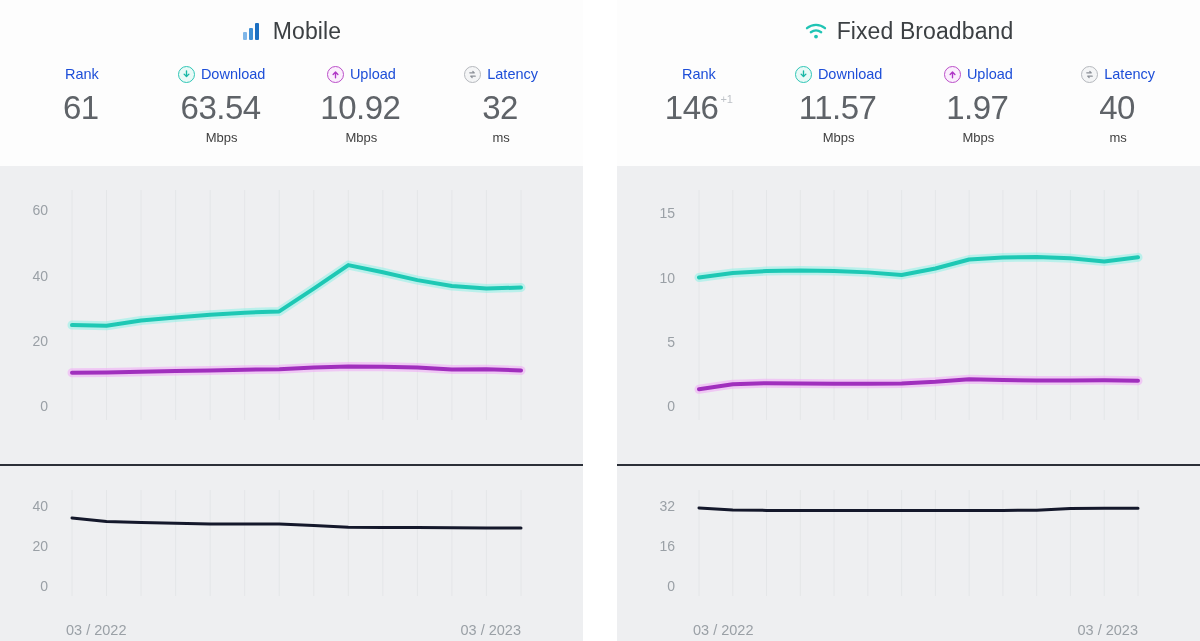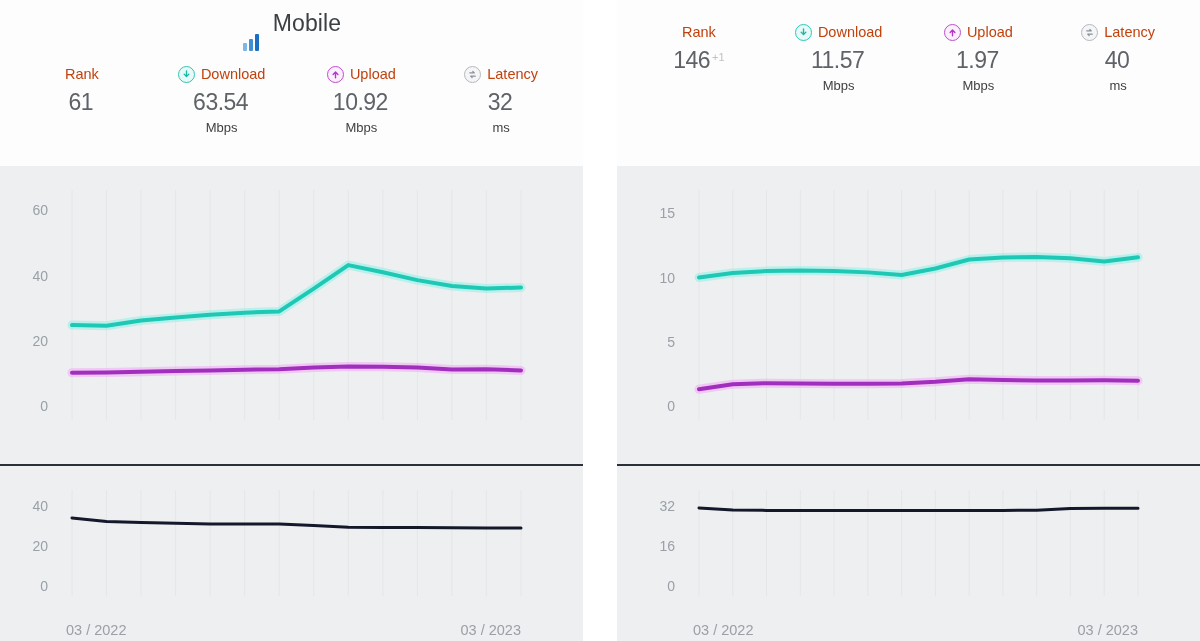--- a/index.html
+++ b/index.html
@@ -10,30 +10,30 @@
     overflow: hidden;
   }
   .board { display: flex; width: 1200px; height: 641px; background: #ffffff; }
   .panel { position: relative; height: 641px; display: flex; flex-direction: column; background: #eeeff1; }
   .panel-mobile { width: 583px; }
   .gutter { width: 34px; height: 641px; background: #ffffff; }
   .panel-fixed { width: 583px; }
 
   
   .head { background: #fdfdfd; padding-top: 10px; padding-bottom: 8px; height: 166px; }
-  .title-row { display: flex; justify-content: center; gap: 9px; height: 42px; }
+  .title-row { display: flex; align-items: center; justify-content: center; gap: 9px; height: 42px; }
   .title-text { font-size: 23px; color: #3c4043; letter-spacing: .1px; font-weight: 400; }
   .title-icon { display: flex; align-items: flex-end; }
 
   .metrics { display: flex; justify-content: space-around; padding: 12px 12px 0 12px; }
   .metric { display: flex; flex-direction: column; align-items: center; min-width: 96px; }
   .metric-head { display: flex; align-items: center; gap: 6px; height: 20px; }
-  .metric-label { font-size: 14.5px; color: #c2410c; }
+  .metric-label { font-size: 14.5px; color: #1d4ed8; }
   .metric-value-wrap { display: flex; align-items: flex-start; margin-top: 7px; }
-  .metric-value { font-size: 23px; color: #5f6368; font-weight: 300; line-height: 1; letter-spacing: -.5px; }
+  .metric-value { font-size: 33px; color: #5f6368; font-weight: 300; line-height: 1; letter-spacing: -.5px; }
   .metric-sup { font-size: 11px; color: #bdc1c6; margin-left: 2px; margin-top: 2px; }
   .metric-unit { font-size: 13px; color: #404040; margin-top: 6px; }
 
   .icon-circle { width: 17px; height: 17px; border-radius: 50%; border: 1.6px solid #bbb; display: flex; align-items: center; justify-content: center; }
   .ic-dl { border-color: #2fc6b6; background: #e8faf7; }
   .ic-ul { border-color: #bb4fc9; background: #fbeefd; }
   .ic-lat { border-color: #b5b8bd; background: #f4f5f6; }
 
   
   .charts { flex: 1; display: flex; flex-direction: column; background: #eeeff1; }
@@ -179,20 +179,30 @@
             <text x="521" y="169" class="xax" text-anchor="end">03 / 2023</text>
           </svg>
       </div>
     </div>
   </div>
 
   <div class="gutter"></div>
 
   <div class="panel panel-fixed">
     <div class="head">
+      <div class="title-row">
+        <span class="title-icon">
+          <svg width="24" height="20" viewBox="0 0 24 20">
+            <path d="M3 7.2 A14 14 0 0 1 21 7.2" stroke="#20c4b4" stroke-width="2.3" fill="none" stroke-linecap="round"></path>
+            <path d="M6.8 11.2 A9 9 0 0 1 17.2 11.2" stroke="#20c4b4" stroke-width="2.3" fill="none" stroke-linecap="round"></path>
+            <circle cx="12" cy="15.6" r="1.9" fill="#20c4b4"></circle>
+          </svg>
+        </span>
+        <span class="title-text">Fixed Broadband</span>
+      </div>
       <div class="metrics">
 
         <div class="metric">
           <div class="metric-head">
             <span class="metric-label">Rank</span>
           </div>
           <div class="metric-value-wrap">
             <span class="metric-value">146</span>
             <span class="metric-sup">+1</span>
           </div>

